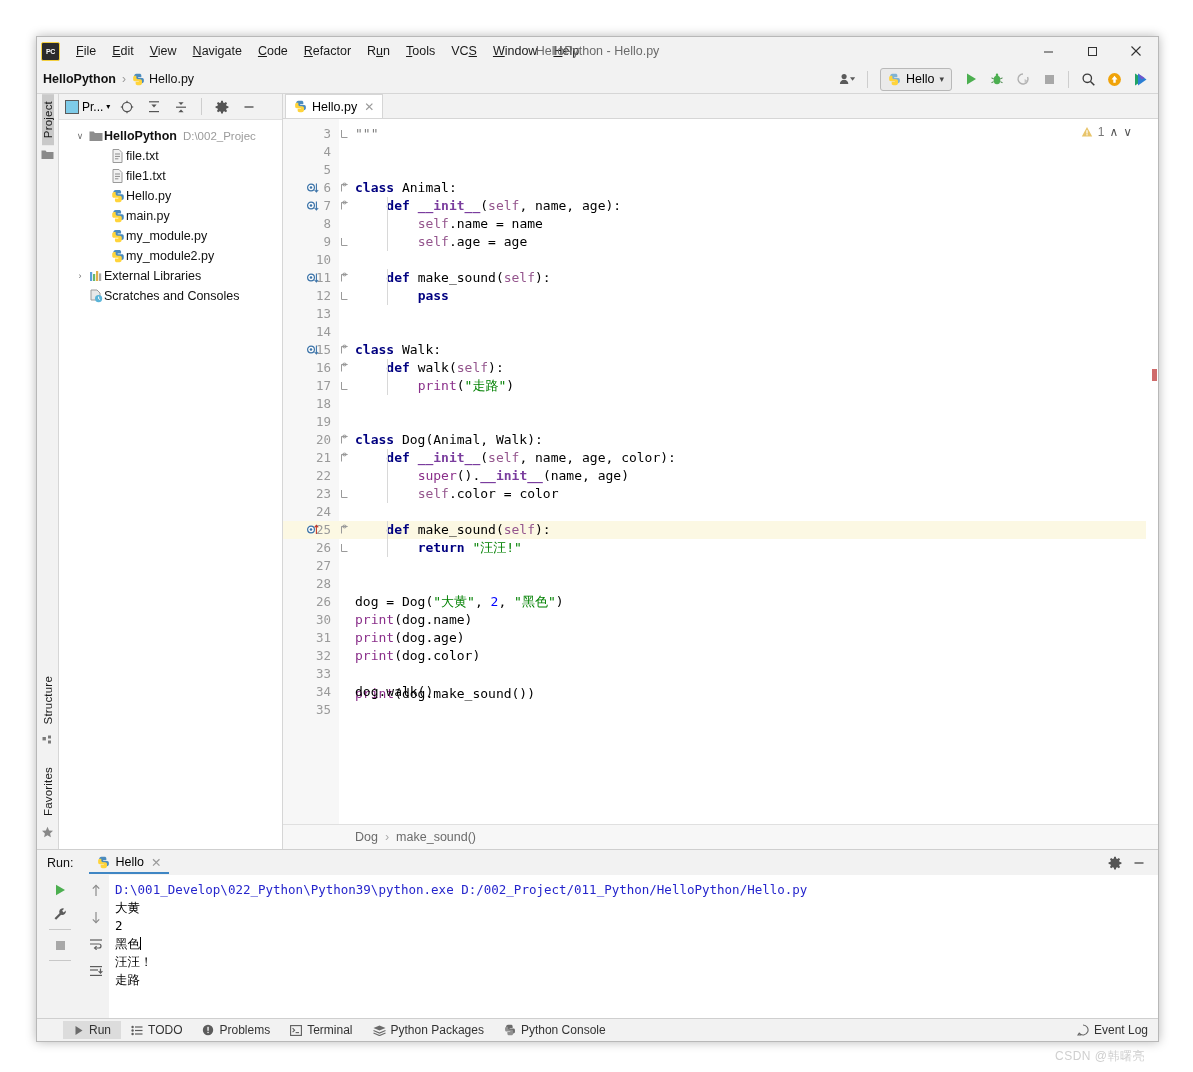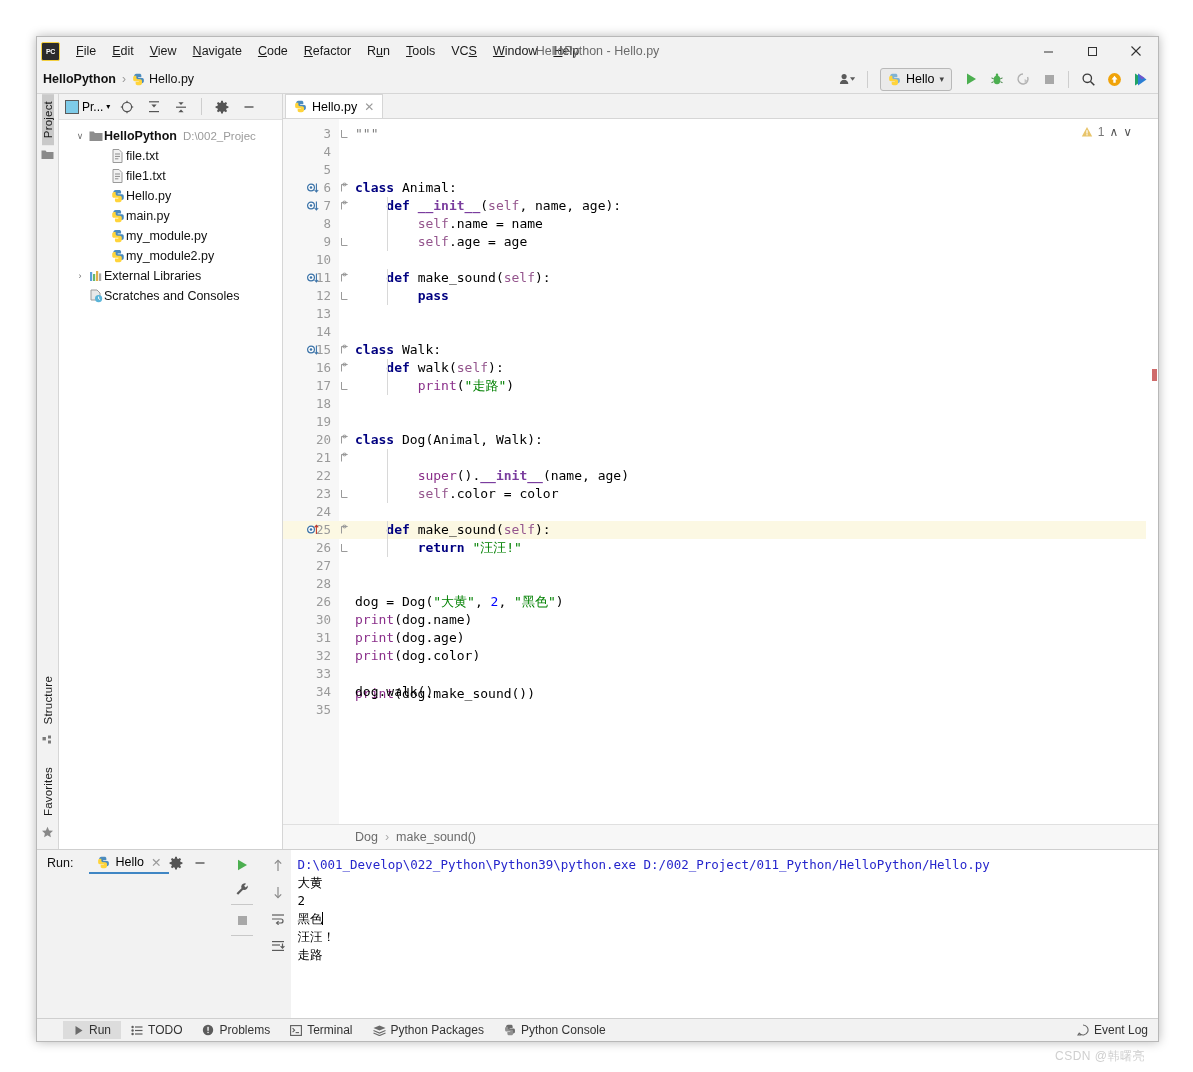--- a/index.html
+++ b/index.html
@@ -67,21 +67,21 @@
   .num{color:#0000ff;}
   .bi{color:#8a2f8a;}
   .dunder{color:#7a3d9e;font-weight:bold;}
   .fn{color:#000;}
   .q{color:#808080;}
   .inspect{position:absolute;right:26px;top:6px;display:flex;align-items:center;gap:5px;font-size:12px;color:#777;}
   .scrollright{position:absolute;right:0;top:0;bottom:0;width:12px;background:#fff;}
   .crumbbar{height:24px;background:#f7f7f7;border-top:1px solid #e0e0e0;display:flex;align-items:center;padding-left:72px;gap:7px;font-size:12.5px;color:#6b6b6b;flex:none;}
 
   
-  .runpanel{height:168px;background:#f2f2f2;display:flex;flex-direction:row;flex:none;border-top:1px solid #cfcfcf;}
+  .runpanel{height:168px;background:#f2f2f2;display:flex;flex-direction:column;flex:none;border-top:1px solid #cfcfcf;}
   .runhead{height:25px;display:flex;align-items:center;padding-left:10px;gap:0;flex:none;}
   .runlabel{font-size:12.5px;color:#111;margin-right:16px;}
   .runtab{display:flex;align-items:center;gap:5px;font-size:12.5px;padding:3px 8px 2px 8px;border-bottom:2px solid #3f86c4;}
   .runtab .x{color:#9a9a9a;margin-left:2px;}
   .runhead-right{margin-left:auto;display:flex;align-items:center;gap:10px;padding-right:12px;}
   .runbody{flex:1;display:flex;min-height:0;background:#fff;}
   .runtools{width:46px;background:#f2f2f2;display:flex;flex-direction:column;align-items:center;padding-top:4px;gap:2px;flex:none;}
   .runtools2{width:26px;background:#f2f2f2;display:flex;flex-direction:column;align-items:center;padding-top:4px;gap:5px;flex:none;}
   .rbtn{width:22px;height:22px;display:flex;align-items:center;justify-content:center;}
   .console{flex:1;padding:6px 0 0 6px;font-family:"DejaVu Sans Mono","Liberation Mono",monospace;font-size:12.5px;line-height:18px;overflow:hidden;white-space:pre;background:#fff;}
@@ -541,20 +541,21 @@
             <div class="codeline" style="top: 150px; left: 4px;"><span class="fn">    </span><span class="k">def </span><span class="fn">make_sound(</span><span class="self">self</span><span class="fn">):</span></div>
             <div class="codeline" style="top: 168px; left: 4px;"><span class="fn">        </span><span class="k">pass</span></div>
             <div class="codeline" style="top: 186px; left: 4px;">&nbsp;</div>
             <div class="codeline" style="top: 204px; left: 4px;">&nbsp;</div>
             <div class="codeline" style="top: 222px; left: 4px;"><span class="k">class </span><span class="fn">Walk:</span></div>
             <div class="codeline" style="top: 240px; left: 4px;"><span class="fn">    </span><span class="k">def </span><span class="fn">walk</span><span class="fn">(</span><span class="self">self</span><span class="fn">):</span></div>
             <div class="codeline" style="top: 258px; left: 4px;"><span class="fn">        </span><span class="bi">print</span><span class="fn">(</span><span class="s">"走路"</span><span class="fn">)</span></div>
             <div class="codeline" style="top: 276px; left: 4px;">&nbsp;</div>
             <div class="codeline" style="top: 294px; left: 4px;">&nbsp;</div>
             <div class="codeline" style="top: 312px; left: 4px;"><span class="k">class </span><span class="fn">Dog(Animal, Walk):</span></div>
+            <div class="codeline" style="top: 330px; left: 4px;"><span class="fn">    </span><span class="k">def </span><span class="dunder">__init__</span><span class="fn">(</span><span class="self">self</span><span class="fn">, name, age, color):</span></div>
             <div class="codeline" style="top: 348px; left: 4px;"><span class="fn">        </span><span class="bi">super</span><span class="fn">().</span><span class="dunder">__init__</span><span class="fn">(name, age)</span></div>
             <div class="codeline" style="top: 366px; left: 4px;"><span class="fn">        </span><span class="self">self</span><span class="fn">.color = color</span></div>
             <div class="codeline" style="top: 384px; left: 4px;">&nbsp;</div>
             <div class="hl" style="top: 402px;"></div>
             <div class="codeline" style="top: 402px; left: 4px;"><span class="fn">    </span><span class="k">def </span><span class="fn">make_sound(</span><span class="self">self</span><span class="fn">):</span></div>
             <div class="codeline" style="top: 420px; left: 4px;"><span class="fn">        </span><span class="k">return </span><span class="s">"汪汪!"</span></div>
             <div class="codeline" style="top: 438px; left: 4px;">&nbsp;</div>
             <div class="codeline" style="top: 456px; left: 4px;">&nbsp;</div>
             <div class="codeline" style="top: 474px; left: 4px;"><span class="fn">dog = Dog(</span><span class="s">"大黄"</span><span class="fn">, </span><span class="num">2</span><span class="fn">, </span><span class="s">"黑色"</span><span class="fn">)</span></div>
             <div class="codeline" style="top: 492px; left: 4px;"><span class="bi">print</span><span class="fn">(dog.name)</span></div>

